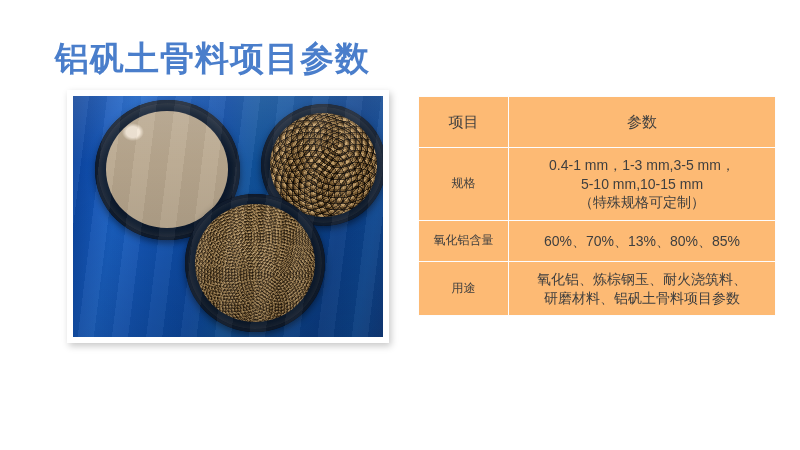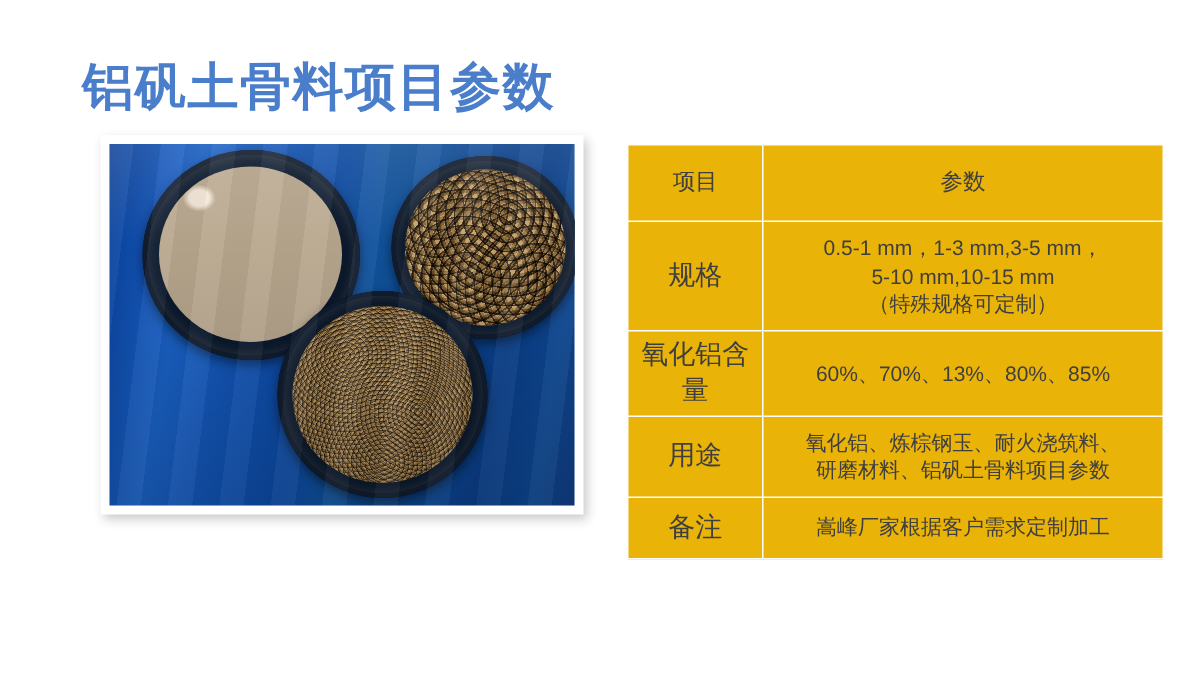--- a/index.html
+++ b/index.html
@@ -129,39 +129,39 @@
   }
 
   
   .spec-table {
     position: absolute;
     left: 418px;
     top: 96px;
     width: 357px;
     border-collapse: collapse;
     table-layout: fixed;
-    background: #eab308;
+    background: #fdba74;
   }
   .spec-table col.c-item  { width: 90px; }
   .spec-table col.c-value { width: 267px; }
 
   .spec-table td {
     border: 1px solid #fdfdfe;
     color: #3f3f3f;
     text-align: center;
     vertical-align: middle;
     padding: 4px 4px;
     line-height: 1.32;
   }
   .spec-table tr.header-row td {
     font-size: 15px;
     height: 42px;
   }
   .spec-table td.item-cell {
-    font-size: 18px;
+    font-size: 12px;
   }
   .spec-table td.value-cell {
     font-size: 14px;
   }
   .spec-table tr.row-spec td { height: 64px; }
   .spec-table tr.row-single td { height: 32px; }
   .spec-table tr.row-double td { height: 45px; }
 </style>
 </head>
 <body>
@@ -192,39 +192,35 @@
   </colgroup>
   <tbody>
     <tr class="header-row">
       <td class="item-cell">项目</td>
       <td class="value-cell">参数</td>
     </tr>
 
     <tr class="row-spec">
       <td class="item-cell">规格</td>
       <td class="value-cell">
-        <div>0.5-1 mm，1-3 mm,3-5 mm，</div>
+        <div>0.4-1 mm，1-3 mm,3-5 mm，</div>
         <div>5-10 mm,10-15 mm</div>
         <div>（特殊规格可定制）</div>
       </td>
     </tr>
 
 
     <tr class="row-single">
       <td class="item-cell">氧化铝含量</td>
       <td class="value-cell">60%、70%、13%、80%、85%</td>
     </tr>
 
 
     <tr class="row-double">
       <td class="item-cell">用途</td>
       <td class="value-cell">
         <div>氧化铝、炼棕钢玉、耐火浇筑料、</div>
         <div>研磨材料、铝矾土骨料项目参数</div>
       </td>
     </tr>
 
-    <tr class="row-single">
-      <td class="item-cell">备注</td>
-      <td class="value-cell">嵩峰厂家根据客户需求定制加工</td>
-    </tr>
   </tbody>
 </table>
 
 </body></html>

